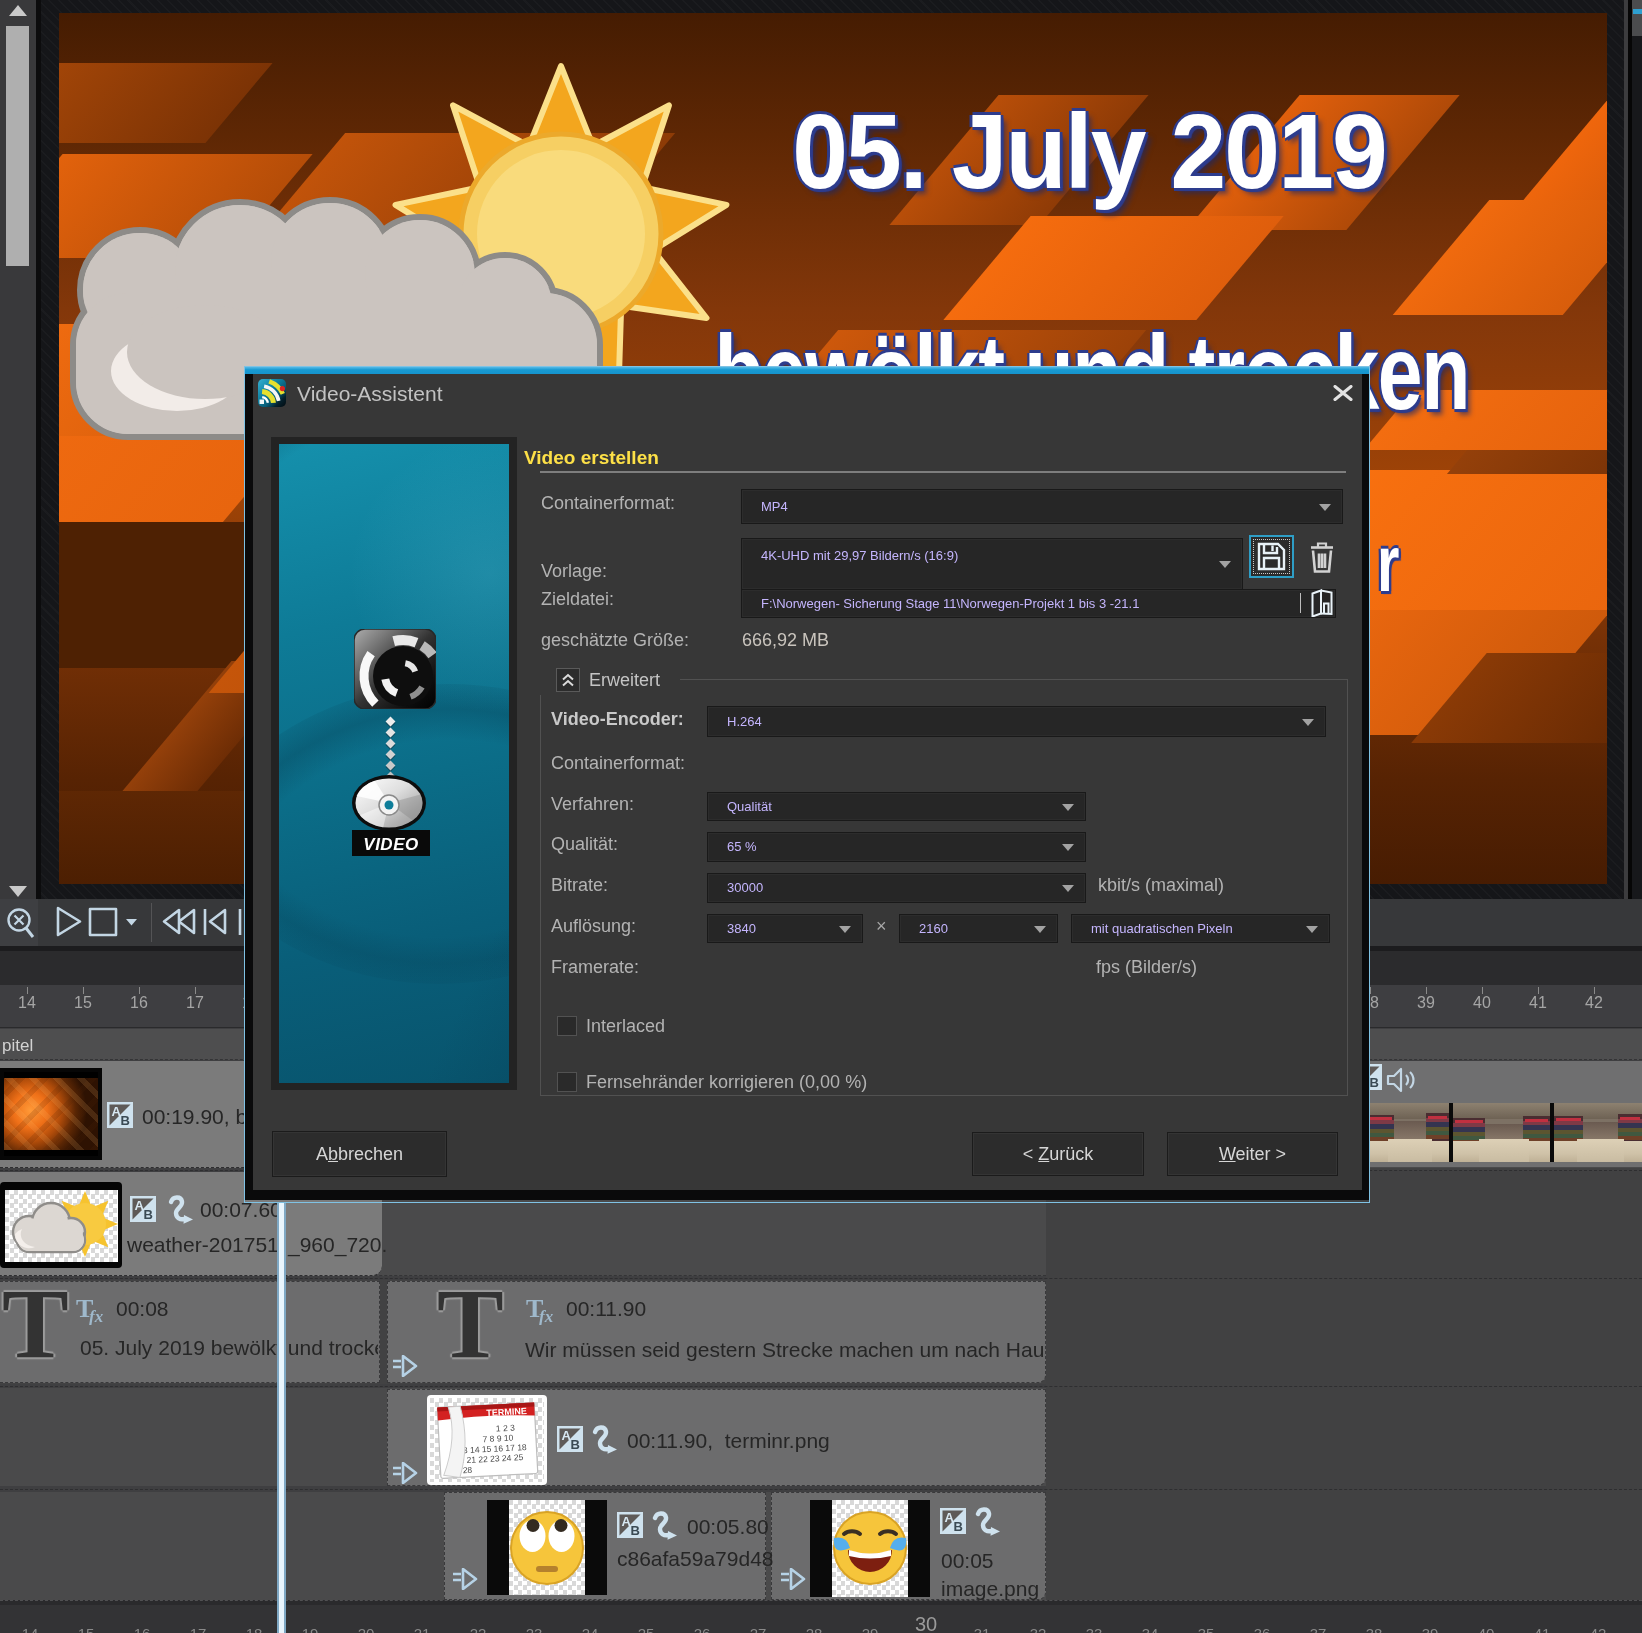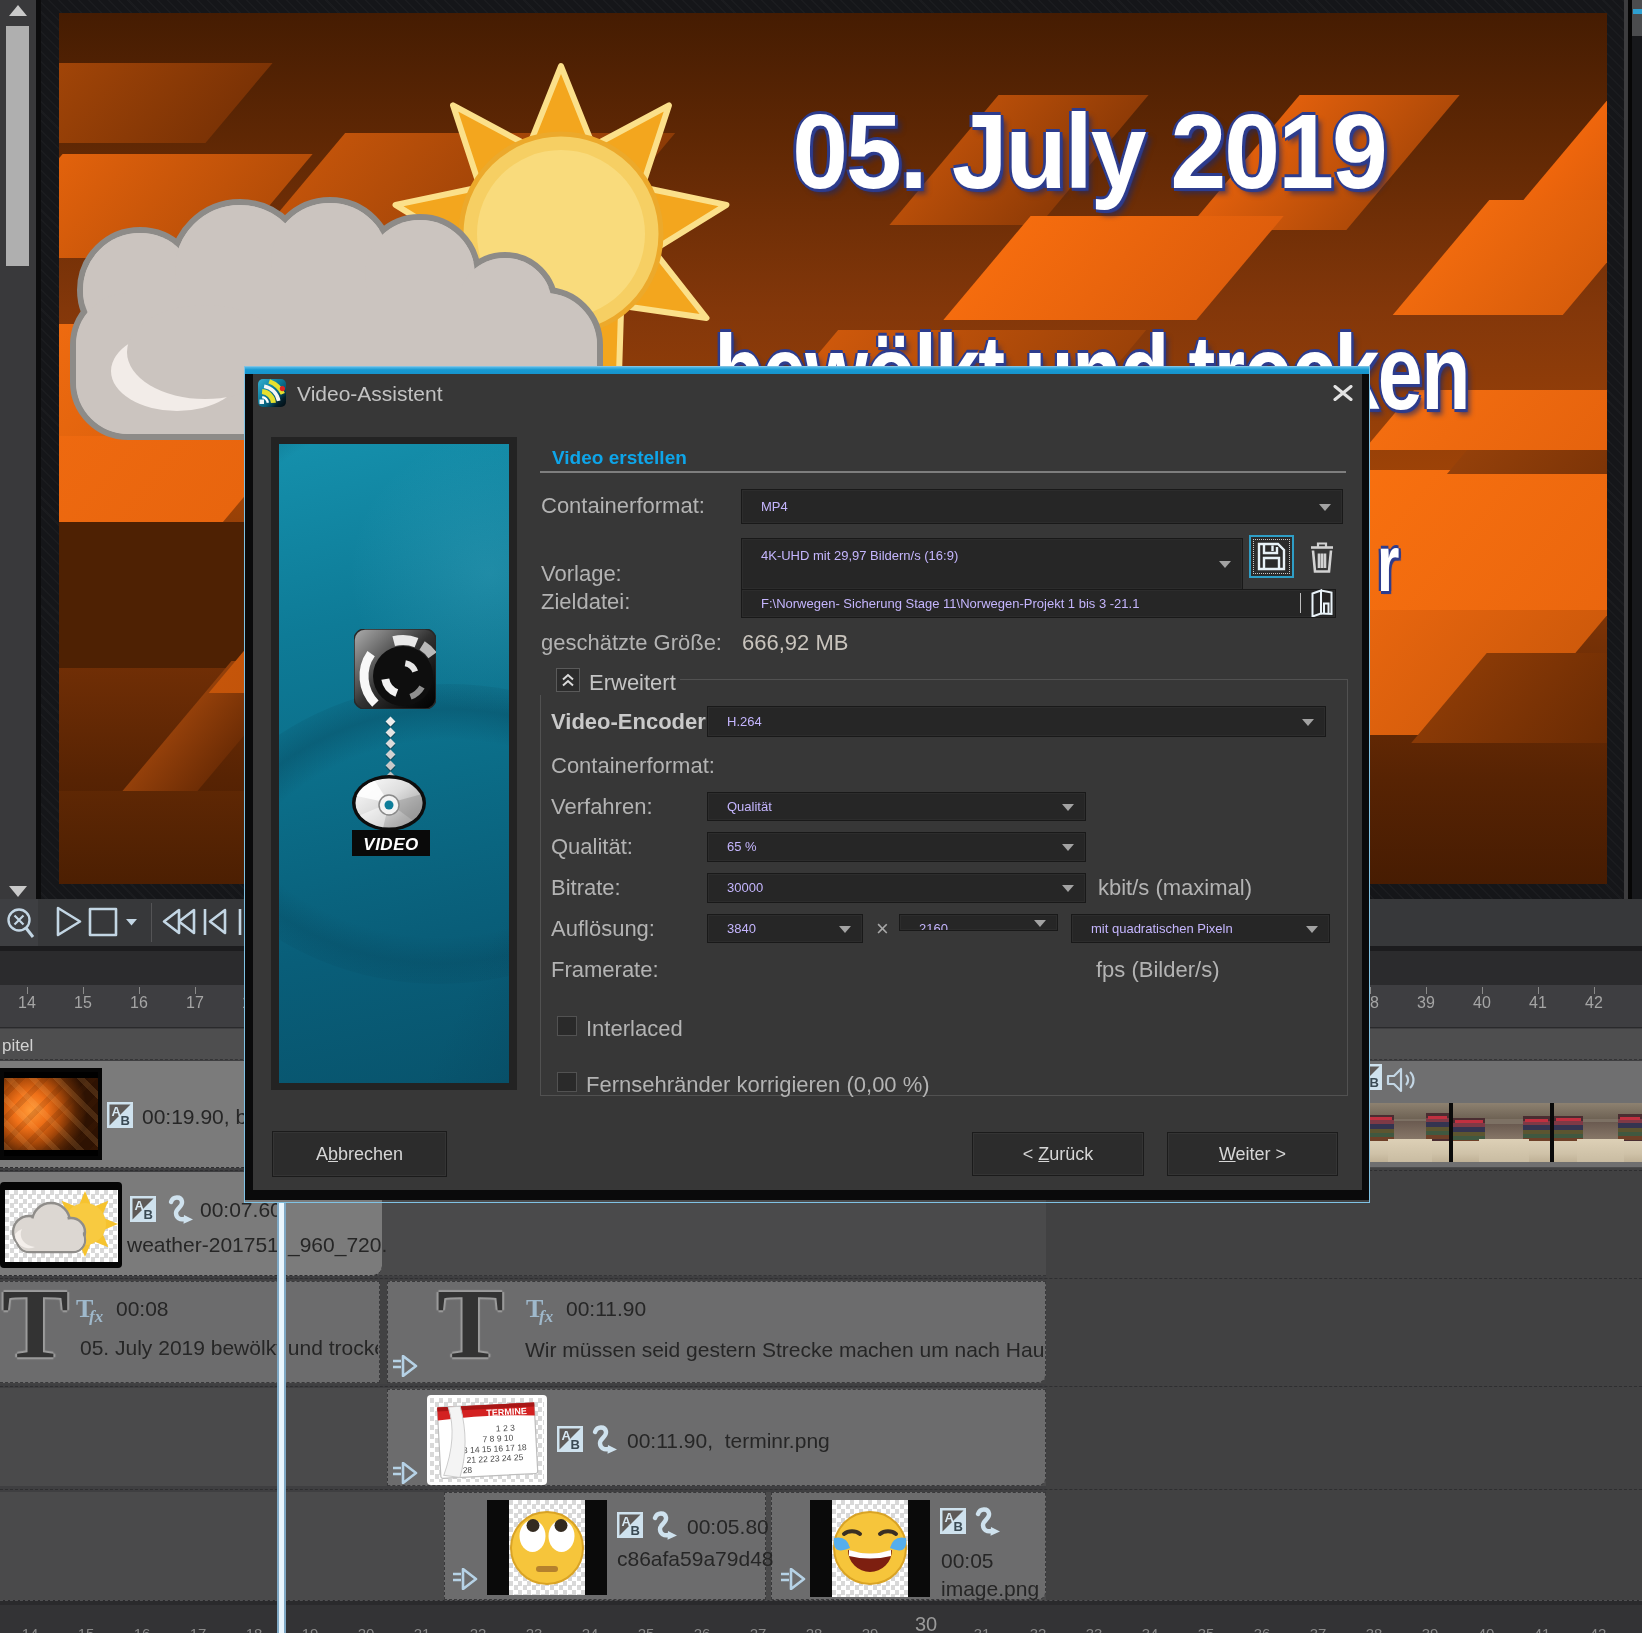--- a/index.html
+++ b/index.html
@@ -1,21 +1,21 @@
 <!DOCTYPE html>
 <html><head>
 <meta charset="utf-8">
 <style>
   * { margin:0; padding:0; box-sizing:border-box; }
   html,body { width:1642px; height:1633px; overflow:hidden; background:#3f3f41;
               font-family:"Liberation Sans", sans-serif; -webkit-font-smoothing:antialiased; }
   #stage { position:relative; width:1642px; height:1633px; overflow:hidden; }
   .abs { position:absolute; }
   .pg { position:absolute; transform:skewX(-40deg); }
-  .lbl { position:absolute; font-size:22px; color:#b3b3b3; white-space:nowrap; }
+  .lbl { position:absolute; font-size:18px; color:#b3b3b3; white-space:nowrap; }
   .combo { position:absolute; background:#262626; border:1px solid #191919;
            box-shadow: inset 0 0 0 1px rgba(255,255,255,0.03);
            color:#c4b5fd; font-size:13px; padding-left:19px; white-space:nowrap; overflow:hidden; }
   .arr { position:absolute; right:11px; top:50%; margin-top:-3px; width:0; height:0;
          border-left:6.5px solid transparent; border-right:6.5px solid transparent;
          border-top:7px solid #a2a2a2; }
   .btn { position:absolute; background:#2c2c2c; border:1px solid #1b1b1b;
          box-shadow: inset 0 0 0 1px rgba(255,255,255,0.04);
          color:#d6d6d6; font-size:18px; text-align:center; }
   .tnum { position:absolute; font-size:16px; color:#a5a5a5; transform:translateX(-50%); }
@@ -568,21 +568,21 @@
         <ellipse cx="40" cy="29" rx="37" ry="28" fill="#0d0d0d"></ellipse>
         <ellipse cx="40" cy="29" rx="33.5" ry="24.5" fill="url(#cdg)"></ellipse>
         <path d="M 40,29 L 7.6,22 A 33.5,24.5 0 0 1 25.8,6.7 Z" fill="rgba(255,255,255,0.85)"></path>
         <path d="M 40,29 L 71.5,20.6 A 33.5,24.5 0 0 1 63.7,46.4 Z" fill="rgba(125,125,125,0.35)"></path>
         <path d="M 40,29 L 34.2,53.2 A 33.5,24.5 0 0 1 11,41.3 Z" fill="rgba(255,255,255,0.45)"></path>
         <circle cx="40" cy="31" r="10" fill="#f4f4f4" stroke="#8a8a8a" stroke-width="1.5"></circle>
         <circle cx="40" cy="31" r="4.5" fill="#0f7e9a"></circle>
       </svg>
     </div>
 
-    <div class="abs" style="left:308px;top:81px;font-size:19px;font-weight:bold;color:#0ea5e9;">Video erstellen</div>
+    <div class="abs" style="left:280px;top:81px;font-size:19px;font-weight:bold;color:#fde047;">Video erstellen</div>
     <div class="abs" style="left:296px;top:105px;width:806px;height:2px;background:#7e7e7e;"></div>
 
     <div class="lbl" style="left:297px;top:127px;">Containerformat:</div>
     <div class="combo" style="left:497px;top:123px;width:602px;height:35px;line-height:33px;">MP4<i class="arr"></i></div>
 
     <div class="lbl" style="left:297px;top:195px;">Vorlage:</div>
     <div class="combo" style="left:497px;top:172px;width:502px;height:52px;line-height:33px;">4K-UHD mit 29,97 Bildern/s (16:9)<i class="arr"></i></div>
     <div class="abs" style="left:1005px;top:169px;width:45px;height:43px;border:2px solid #2e9ec6;background:#2b2b2b;"></div>
     <div class="abs" style="left:1009px;top:173px;width:37px;height:35px;border:1px dotted #c9c9c9;"></div>
     <svg class="abs" style="left:1013px;top:176px;" width="29" height="29" viewBox="0 0 29 29">
@@ -638,21 +638,21 @@
     <div class="lbl" style="left:307px;top:468px;">Qualität:</div>
     <div class="combo" style="left:463px;top:466px;width:379px;height:30px;line-height:28px;">65 %<i class="arr"></i></div>
 
     <div class="lbl" style="left:307px;top:509px;">Bitrate:</div>
     <div class="combo" style="left:463px;top:507px;width:379px;height:30px;line-height:28px;">30000<i class="arr"></i></div>
     <div class="lbl" style="left:854px;top:509px;">kbit/s (maximal)</div>
 
     <div class="lbl" style="left:307px;top:550px;">Auflösung:</div>
     <div class="combo" style="left:463px;top:548px;width:156px;height:29px;line-height:27px;">3840<i class="arr"></i></div>
     <div class="lbl" style="left:632px;top:550px;color:#a8a8a8;">×</div>
-    <div class="combo" style="left:655px;top:548px;width:159px;height:17px;line-height:27px;">2160<i class="arr"></i></div>
+    <div class="combo" style="left:655px;top:548px;width:159px;height:29px;line-height:27px;">2160<i class="arr"></i></div>
     <div class="combo" style="left:827px;top:548px;width:259px;height:29px;line-height:27px;">mit quadratischen Pixeln<i class="arr"></i></div>
 
     <div class="lbl" style="left:307px;top:591px;">Framerate:</div>
     <div class="lbl" style="left:852px;top:591px;">fps (Bilder/s)</div>
 
     <div class="abs" style="left:313px;top:650px;width:20px;height:20px;background:#2a2a2a;border:1px solid #525252;"></div>
     <div class="lbl" style="left:342px;top:650px;">Interlaced</div>
     <div class="abs" style="left:313px;top:706px;width:20px;height:20px;background:#2a2a2a;border:1px solid #525252;"></div>
     <div class="lbl" style="left:342px;top:706px;">Fernsehränder korrigieren (0,00 %)</div>
 

